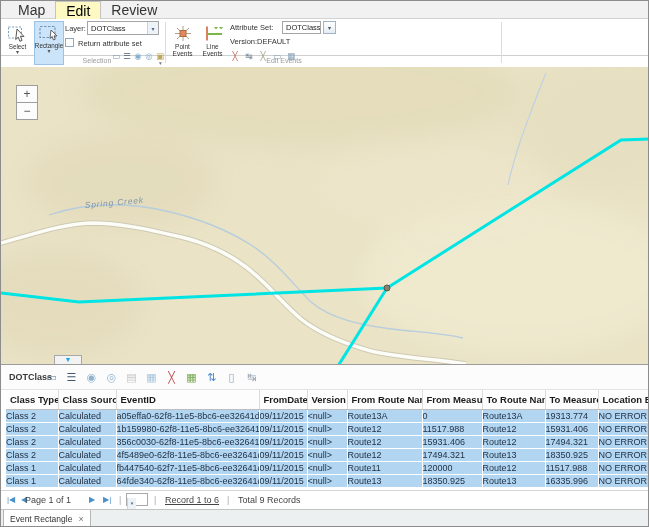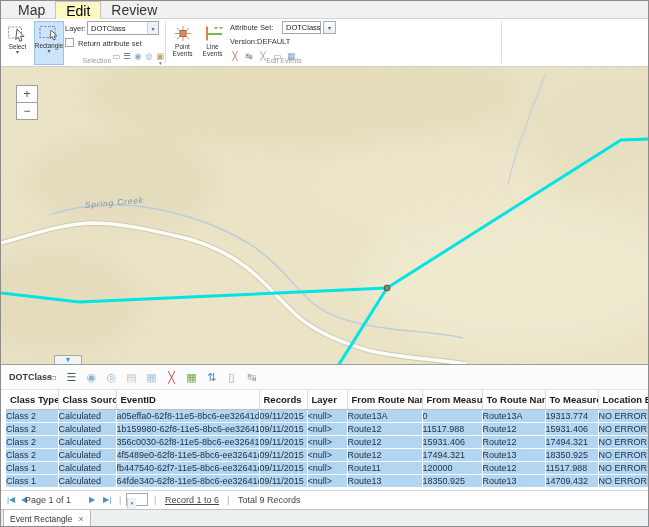--- a/index.html
+++ b/index.html
@@ -5,21 +5,21 @@
   * { margin:0; padding:0; box-sizing:border-box; }
   html,body { font-family:"Liberation Sans","DejaVu Sans",sans-serif; }
   #window { position:relative; width:649px; height:527px; background:#fff; border:1px solid #8c8c8c; overflow:hidden; }
 
   
   #tabrow { position:absolute; left:0; top:0; width:100%; height:18px; background:#f1f1f1; border-bottom:1px solid #d2d2d2; display:flex; align-items:flex-end; padding-left:7px; z-index:5; }
   .rtab { height:17px; min-width:42px; padding:0 10px; font-size:14px; color:#333; display:flex; align-items:center; justify-content:center; cursor:default; }
   .rtab.active { background:#fef9c3; border:1px solid #c3c3c3; border-bottom:none; height:18px; margin-bottom:-1px; color:#000; }
 
   
-  #ribbon { position:absolute; left:0; top:18px; width:100%; height:48px; background:#fff; border-bottom:1px solid #cfcfcf; }
+  #ribbon { position:absolute; left:0; top:18px; width:100%; height:37px; background:#fff; border-bottom:1px solid #cfcfcf; }
   .big-btn { position:absolute; display:flex; flex-direction:column; align-items:center; justify-content:flex-start; font-size:6.3px; color:#333; text-align:center; padding-top:2px; border:1px solid transparent; }
   .big-btn.selected { background:#cbe4f9; border:1px solid #9cc2e5; }
   .big-btn .caret { font-size:6px; color:#555; line-height:5px; }
   .rlabel { position:absolute; font-size:7.5px; color:#333; white-space:nowrap; }
   .dropdown { position:absolute; background:#fff; border:1px solid #a5a5a5; font-size:7.5px; color:#222; display:flex; align-items:center; }
   .dropdown .dd-text { flex:1; padding-left:3px; overflow:hidden; white-space:nowrap; }
   .dropdown .dd-arrow { width:11px; align-self:stretch; border-left:1px solid #c4d4e2; background:#eef3f8; color:#4a6e90; font-size:6px; display:flex; align-items:center; justify-content:center; }
   .checkbox { position:absolute; width:9px; height:9px; background:#fff; border:1px solid #8fa8c0; }
   .iconrow { position:absolute; display:flex; gap:1px; }
   .iconrow .tbtn { width:10px; height:12px; font-size:8.5px; line-height:12px; text-align:center; cursor:default; }
@@ -233,22 +233,22 @@
           <col>
           <col>
           <col>
           <col>
         </colgroup>
       <thead>
           <tr>
             <th>Class Type</th>
             <th>Class Source</th>
             <th>EventID</th>
-            <th>Records</th>
-            <th>Layer</th>
+            <th>FromDate</th>
+            <th>Version</th>
             <th>From Route Name</th>
             <th>From Measure</th>
             <th>To Route Name</th>
             <th>To Measure</th>
             <th>Location Error</th>
           </tr>
         </thead>
       <tbody>
           <tr>
             <td>Class 2</td>
@@ -312,21 +312,21 @@
           </tr>
           <tr>
             <td>Class 1</td>
             <td>Calculated</td>
             <td>64fde340-62f8-11e5-8bc6-ee32641d5ec9</td>
             <td>09/11/2015</td>
             <td>&lt;null&gt;</td>
             <td>Route13</td>
             <td>18350.925</td>
             <td>Route13</td>
-            <td>14709.432</td>
+            <td>16335.996</td>
             <td>NO ERROR</td>
           </tr>
         </tbody>
     </table>
 
     <div id="pgbar">
       <span class="pgbtn" style="left:6px;">|◀</span>
       <span class="pgbtn" style="left:20px;">◀</span>
       <span style="left:24px; color:#444;">Page 1 of 1</span>
       <span class="pgbtn" style="left:88px;">▶</span>

